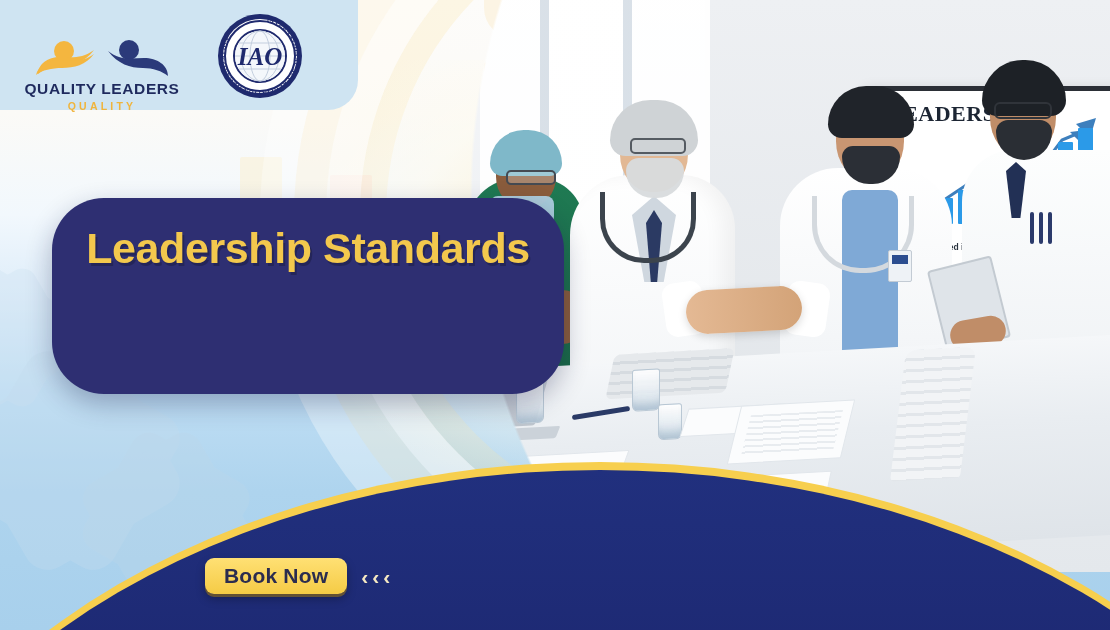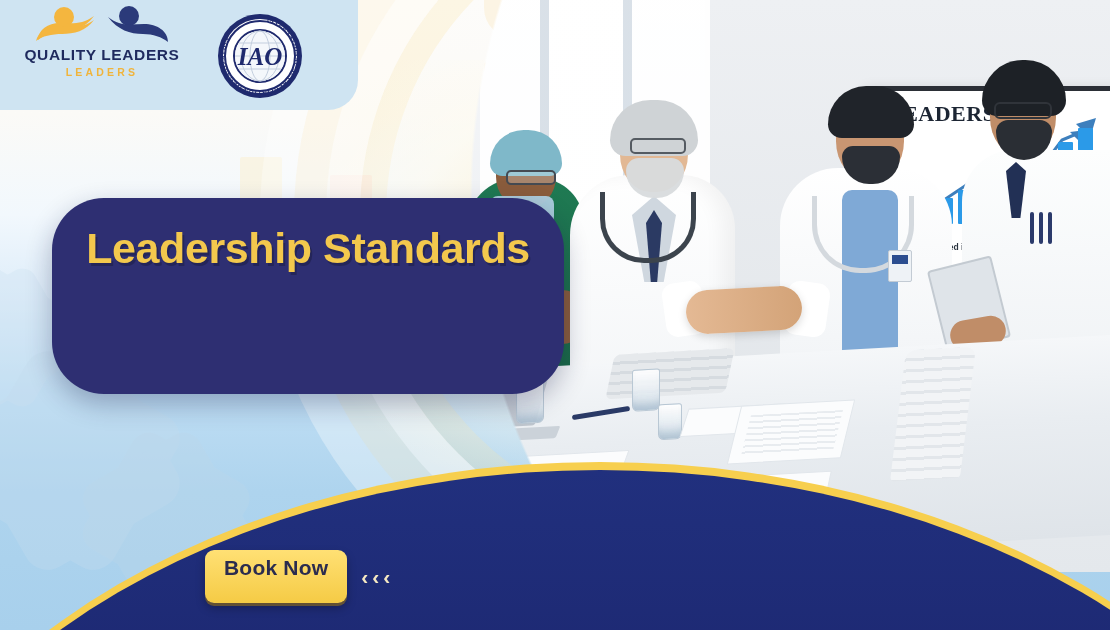--- a/index.html
+++ b/index.html
@@ -348,21 +348,21 @@
     background:repeating-linear-gradient(to bottom,#e6e9ec 0 7px,#d6dbe0 7px 10px);
     border-radius:6px;transform:skewX(-12deg);
   }
 
   
   .header-panel{
     position:absolute;left:0;top:0;width:358px;height:110px;
     background:#cfe4f2;
     border-radius:0 0 30px 0;
   }
-  .ql-logo{position:absolute;left:14px;top:6px;width:176px;height:76px;}
+  .ql-logo{position:absolute;left:14px;top:40px;width:176px;height:76px;}
   .ql-mark{position:absolute;left:14px;top:0;width:150px;height:40px;}
   .ql-text{
     position:absolute;left:0;top:40px;width:176px;text-align:center;
     font-size:15.5px;font-weight:700;letter-spacing:.6px;color:#1f2a5e;
   }
   .ql-sub{
     position:absolute;left:0;top:60px;width:176px;text-align:center;
     font-size:10.5px;font-weight:700;letter-spacing:3.2px;color:#f0b43c;
   }
   .iao-logo{position:absolute;left:212px;top:12px;width:96px;height:88px;}
@@ -410,21 +410,21 @@
   
   .cta-row{
     position:absolute;left:205px;bottom:36px;height:36px;
     display:flex;align-items:center;gap:14px;
   }
   .book-btn{
     display:inline-block;
     background:linear-gradient(to bottom,#ffe074,#f5cb45);
     color:#2b2c4f;
     font-size:21px;font-weight:700;letter-spacing:.2px;
-    padding:6px 19px 23px;
+    padding:6px 19px 6px;
     border:none;border-radius:9px;
     box-shadow:0 3px 0 rgba(160,120,20,.55),0 5px 10px rgba(0,0,0,.28);
     cursor:pointer;
   }
   .chevrons{display:flex;gap:4px;align-items:center;}
   .chevrons span{
     color:#f6e9c2;font-size:21px;font-weight:700;line-height:1;
   }
 </style>
 </head>
@@ -558,21 +558,21 @@
 
     <div class="ql-logo">
       <svg class="ql-mark" viewBox="0 0 150 40">
         <circle cx="36" cy="11" r="10" fill="#f4b63f"></circle>
         <path d="M10 34c0-10 10-17 22-17 12 0 22 2 34 -7 -10 13 -22 16 -34 16 -9 0 -16 3 -22 8z" fill="#f4b63f"></path>
         <path d="M8 35c2-9 12-15 24-15 12 0 22 3 34 -6 -8 11 -20 14 -32 14 -10 0 -20 2 -26 7z" fill="#f4b63f"></path>
         <circle cx="101" cy="10" r="10" fill="#2b3a7a"></circle>
         <path d="M140 36c0-11-11-18-24-18-13 0-24 3-36-7 10 13 22 17 35 17 10 0 19 3 25 8z" fill="#2b3a7a"></path>
       </svg>
       <div class="ql-text">QUALITY LEADERS</div>
-      <div class="ql-sub">LEADERS</div>
+      <div class="ql-sub">QUALITY</div>
     </div>
 
     <svg class="iao-logo" viewBox="0 0 96 88">
       <circle cx="48" cy="44" r="42" fill="#1f2a6e"></circle>
       <circle cx="48" cy="44" r="37" fill="#fff"></circle>
       <circle cx="48" cy="44" r="35" fill="none" stroke="#1f2a6e" stroke-width="2"></circle>
       <circle cx="48" cy="44" r="26" fill="none" stroke="#1f2a6e" stroke-width="2"></circle>
       <circle cx="48" cy="44" r="25" fill="#f4f7fb"></circle>
       <g stroke="#c3cede" stroke-width="1" fill="none">
         <ellipse cx="48" cy="44" rx="10" ry="25"></ellipse>

